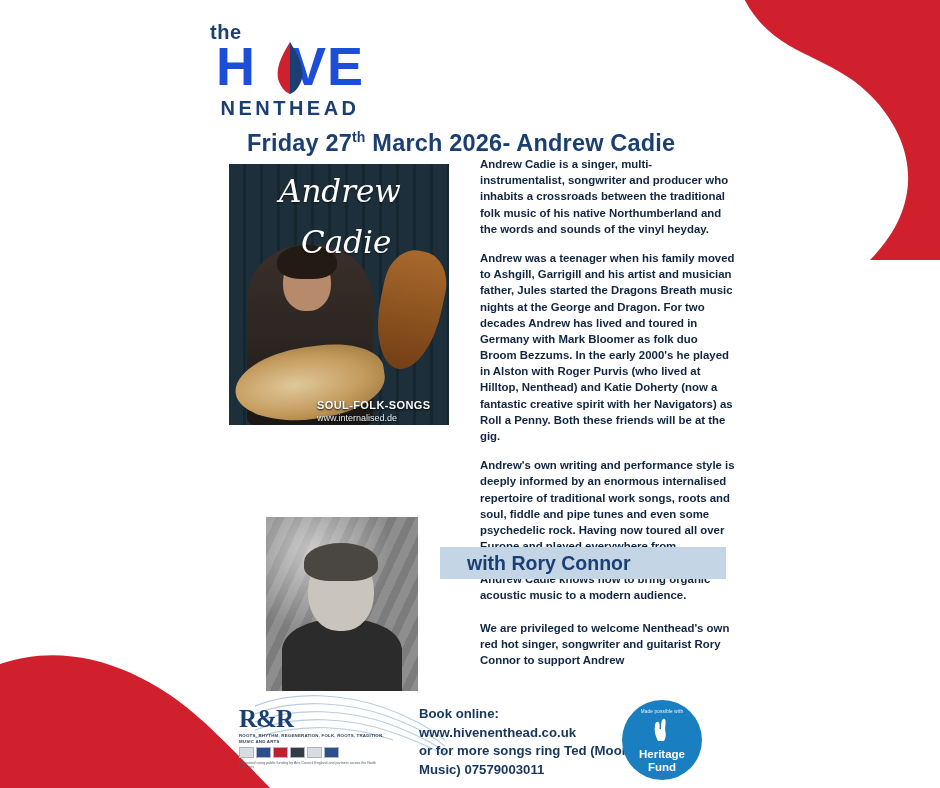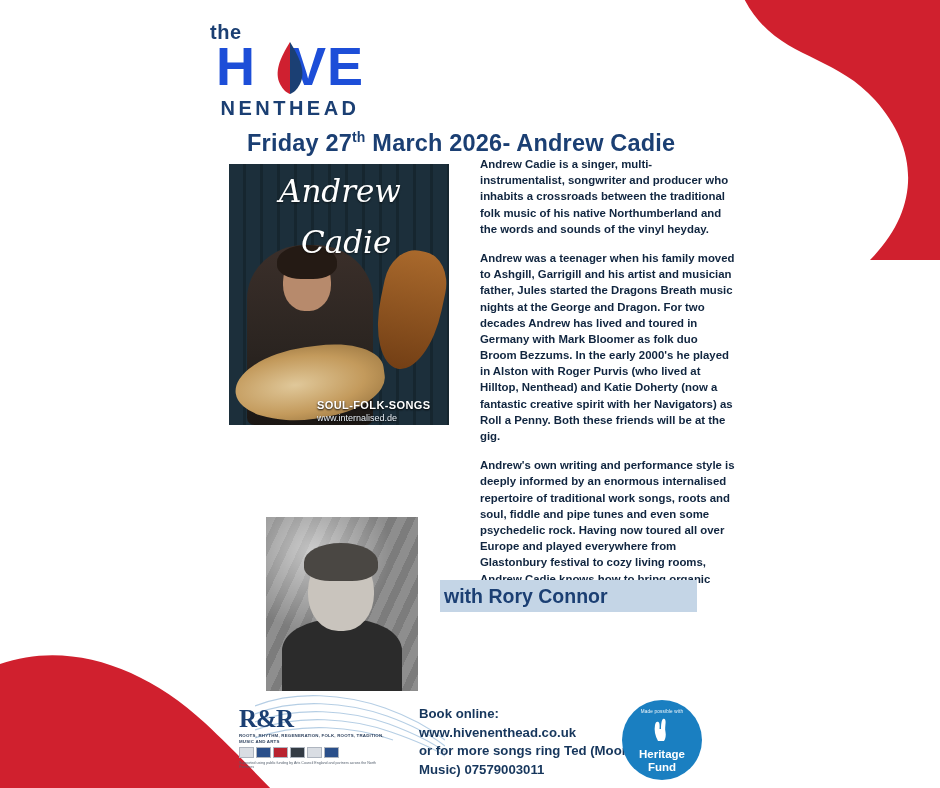--- a/index.html
+++ b/index.html
@@ -274,27 +274,27 @@
     width: 120px;
     height: 72px;
     background: #2b2b2b;
     border-radius: 44% 44% 0 0;
   }
 
   
   .rory-band {
     position: absolute;
     left: 440px;
-    top: 580px;
-    width: 257px;
+    top: 547px;
+    width: 286px;
     height: 32px;
     background: #c4d5e6;
     display: flex;
     align-items: center;
-    padding-left: 4px;
+    padding-left: 27px;
     color: #1b3f73;
     font-size: 19.5px;
     font-weight: bold;
   }
   .rory-text {
     position: absolute;
     left: 480px;
     top: 620px;
     width: 250px;
     color: #10253f;
@@ -452,20 +452,21 @@
 
 
   <div class="photo2">
     <div class="photo2-bg"></div>
     <div class="photo2-body"></div>
     <div class="photo2-head"></div>
     <div class="photo2-hair"></div>
   </div>
 
   <div class="rory-band">with Rory Connor</div>
+  <div class="rory-text">We are privileged to welcome Nenthead's own red hot singer, songwriter and guitarist Rory Connor to support Andrew</div>
 
   <div class="booking">
     <div>Book online:</div>
     <div>www.hivenenthead.co.uk</div>
     <div>or for more songs ring Ted (Moor</div>
     <div>Music)  07579003011</div>
   </div>
 
   <div class="rnr-logo">
     <div class="rnr-title">R&amp;R</div>

